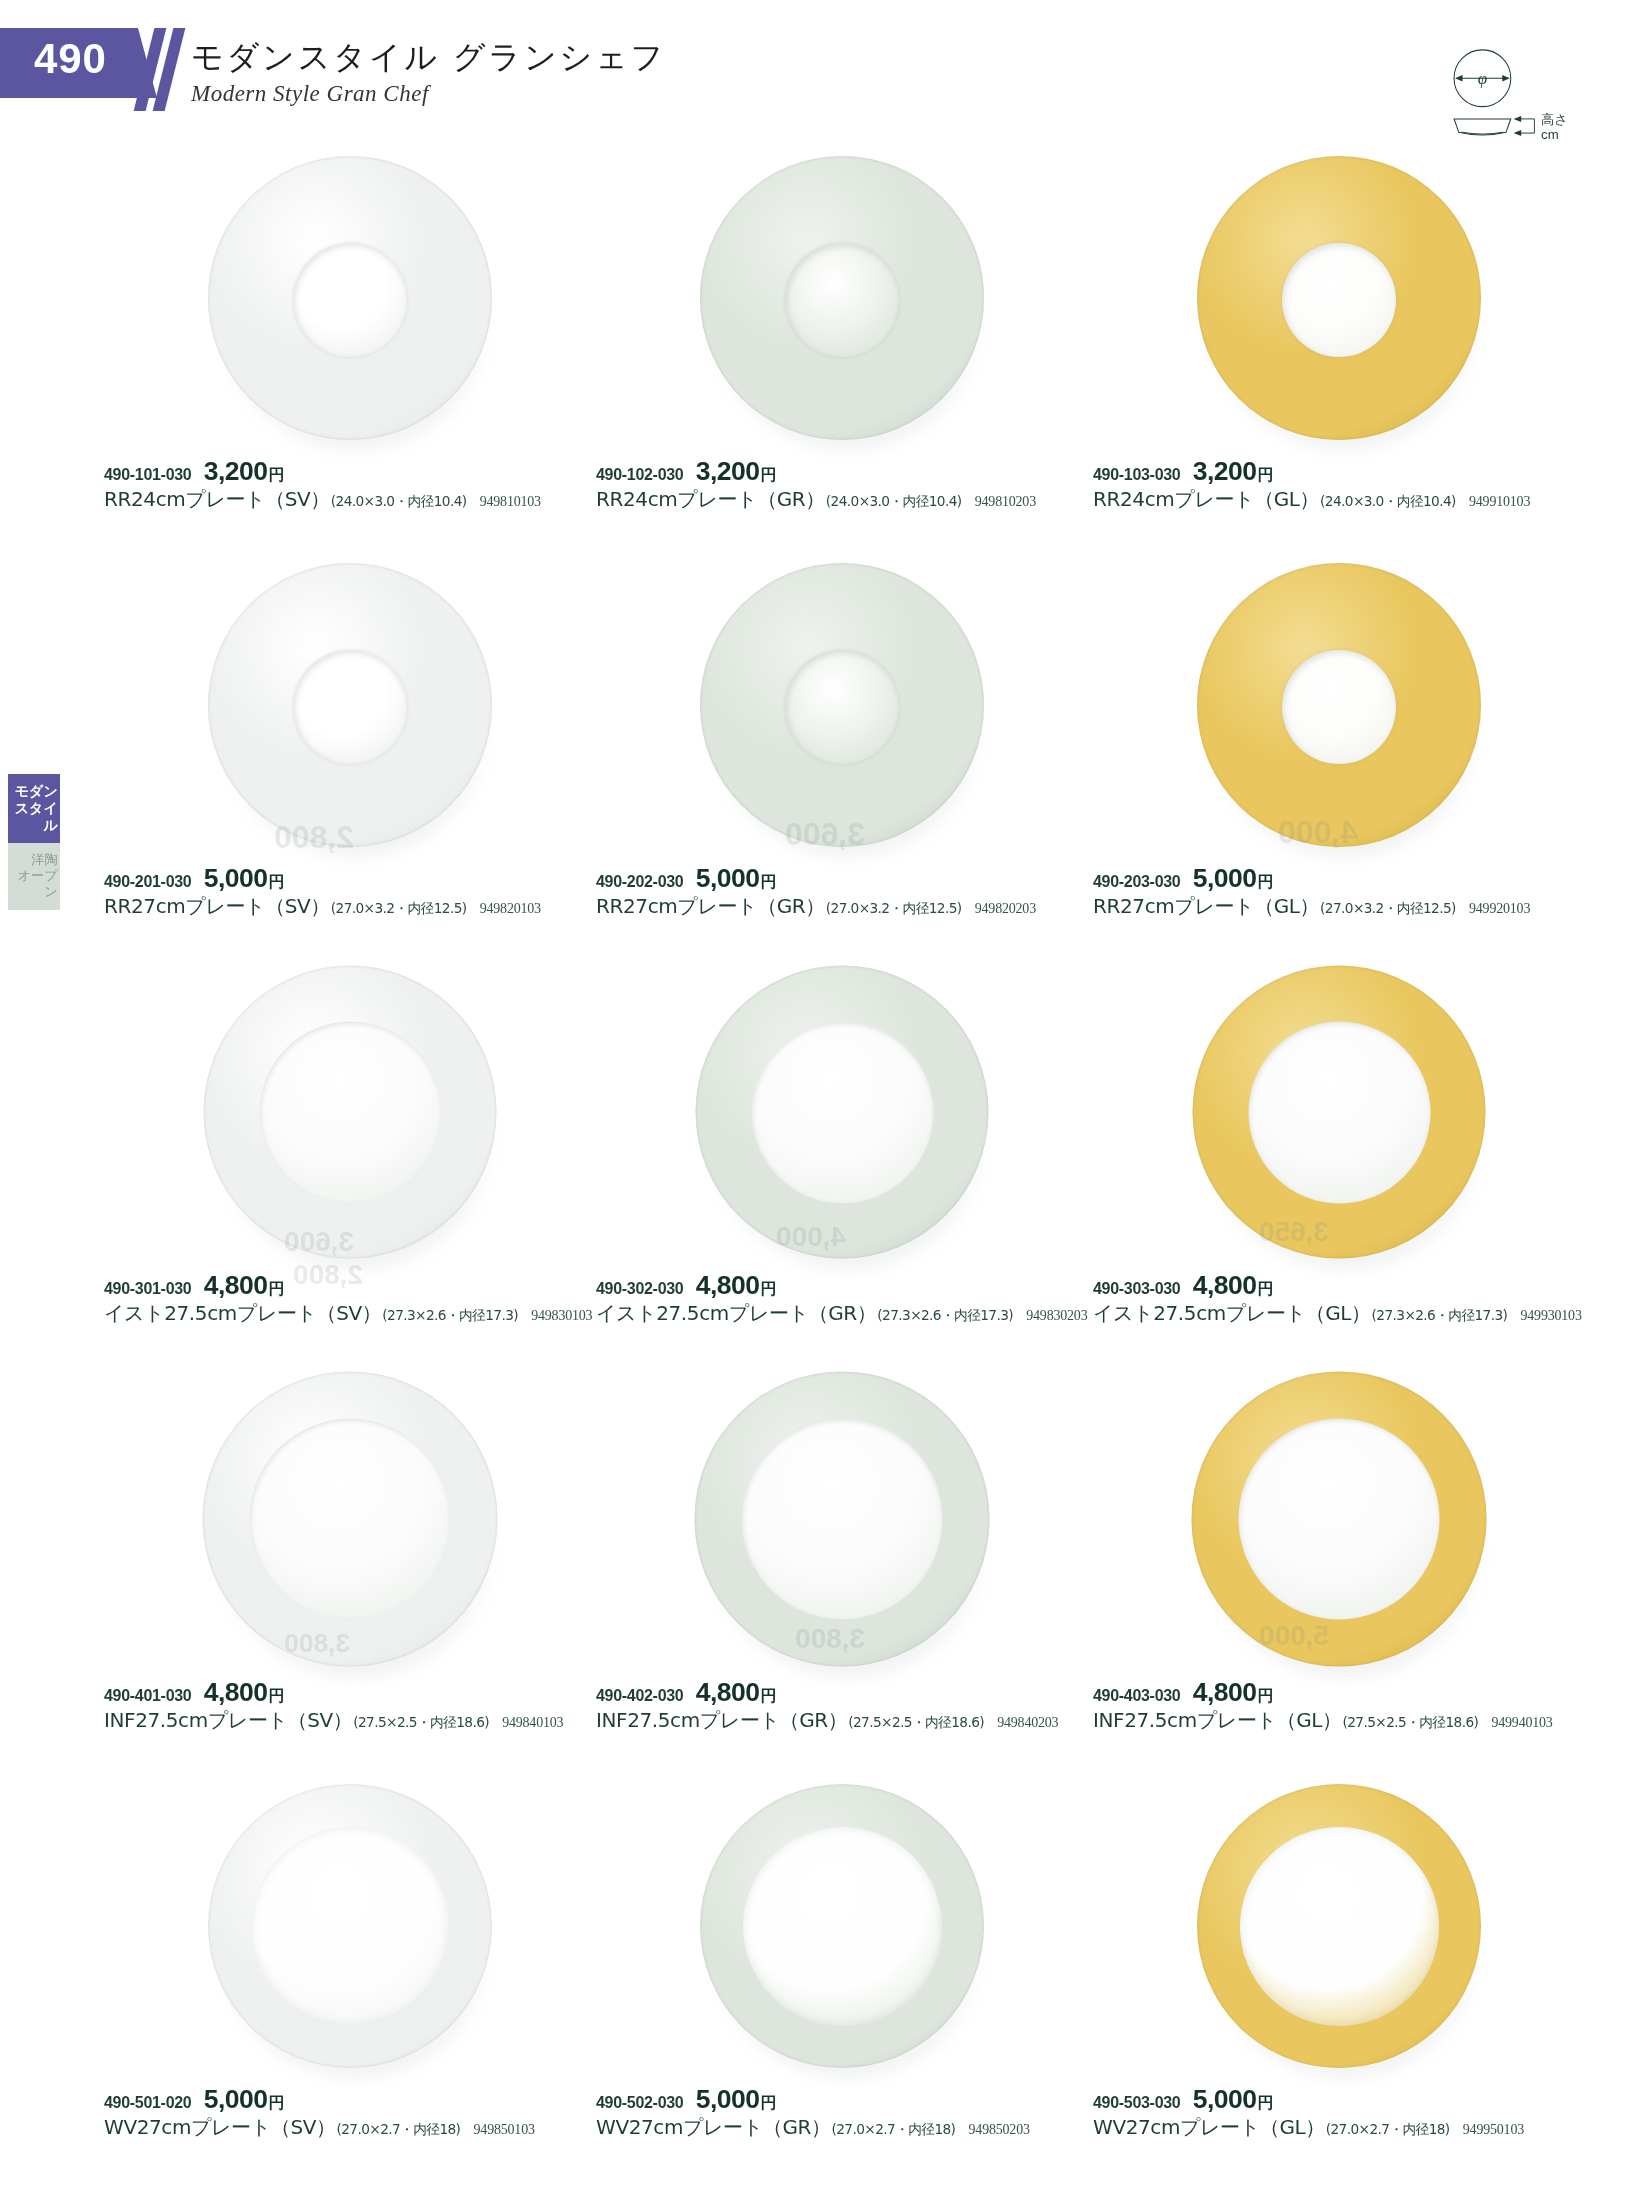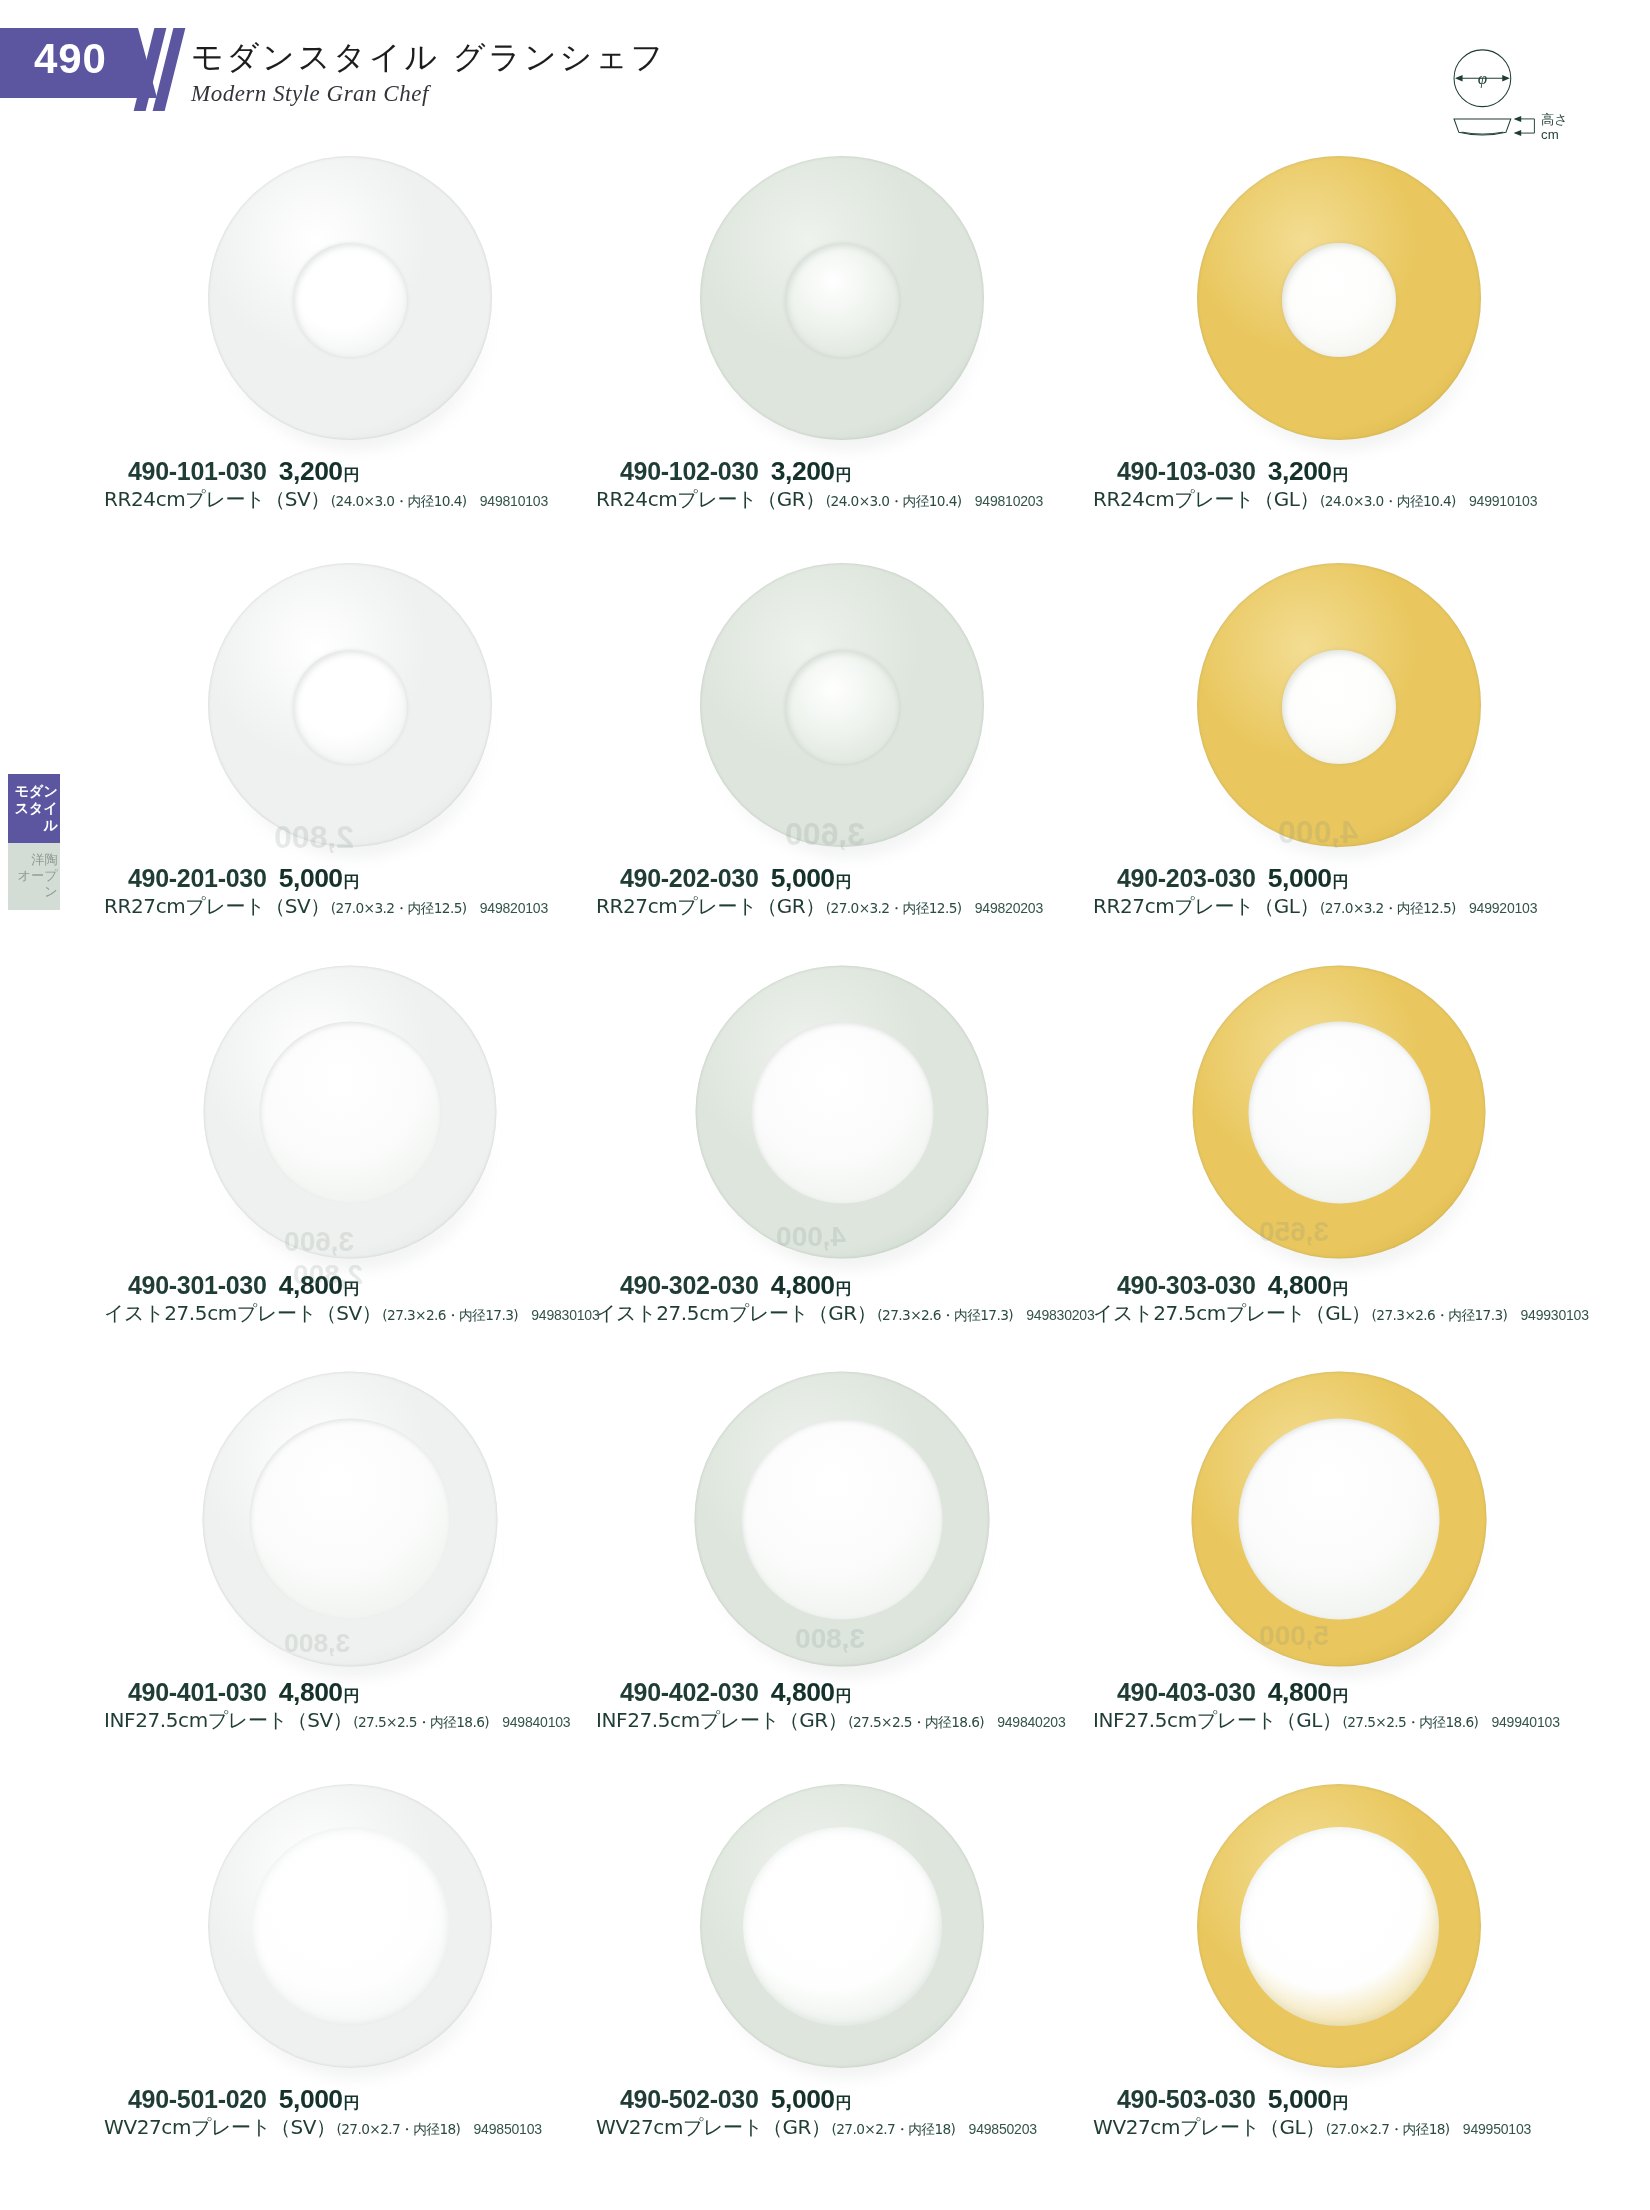--- a/index.html
+++ b/index.html
@@ -105,43 +105,42 @@
     border-radius:50%;
     background:radial-gradient(ellipse at 50% 60%,rgba(140,150,145,0.20) 0%,rgba(140,150,145,0.08) 58%,rgba(255,255,255,0) 72%);
     filter:blur(6.6px);
     z-index:0;
   }
 
   
   .caption{position:absolute;left:0;top:314px;width:511px;}
   .cap-line1{white-space:nowrap;height:28px;position:relative;}
   .code{
-    font-size:25px;font-weight:700;color:#1f3d35;
+    font-size:16px;font-weight:700;color:#1f3d35;
     letter-spacing:-0.3px;
     font-family:"Liberation Sans",sans-serif;
-    margin-left:24px;
   }
   .price{
     font-size:26.5px;font-weight:700;color:#15322a;
     margin-left:12.3px;letter-spacing:-0.5px;
     font-family:"Liberation Sans",sans-serif;
   }
   .yen{font-size:16px;font-weight:700;margin-left:0.9px;}
   .cap-line2{white-space:nowrap;margin-top:1.9px;}
   .pname{
     font-size:20px;color:#1f3d35;letter-spacing:-0.4px;
     font-family:"DejaVu Sans","Liberation Sans",sans-serif;
   }
   .dims{
     font-size:13.7px;color:#2a4a42;margin-left:0.9px;letter-spacing:-0.6px;
     font-family:"DejaVu Sans","Liberation Sans",sans-serif;
   }
   .jan{
     font-size:14px;color:#33544b;margin-left:13.2px;letter-spacing:-0.2px;
-    font-family:Liberation Sans, sans-serif;
+    font-family:Liberation Serif, serif;
   }
 
   
   .ghost{
     position:absolute;color:rgba(120,135,128,0.17);
     font-weight:700;pointer-events:none;user-select:none;
     transform:scaleX(-1);
     font-family:"Liberation Sans",sans-serif;
     white-space:nowrap;
   }

